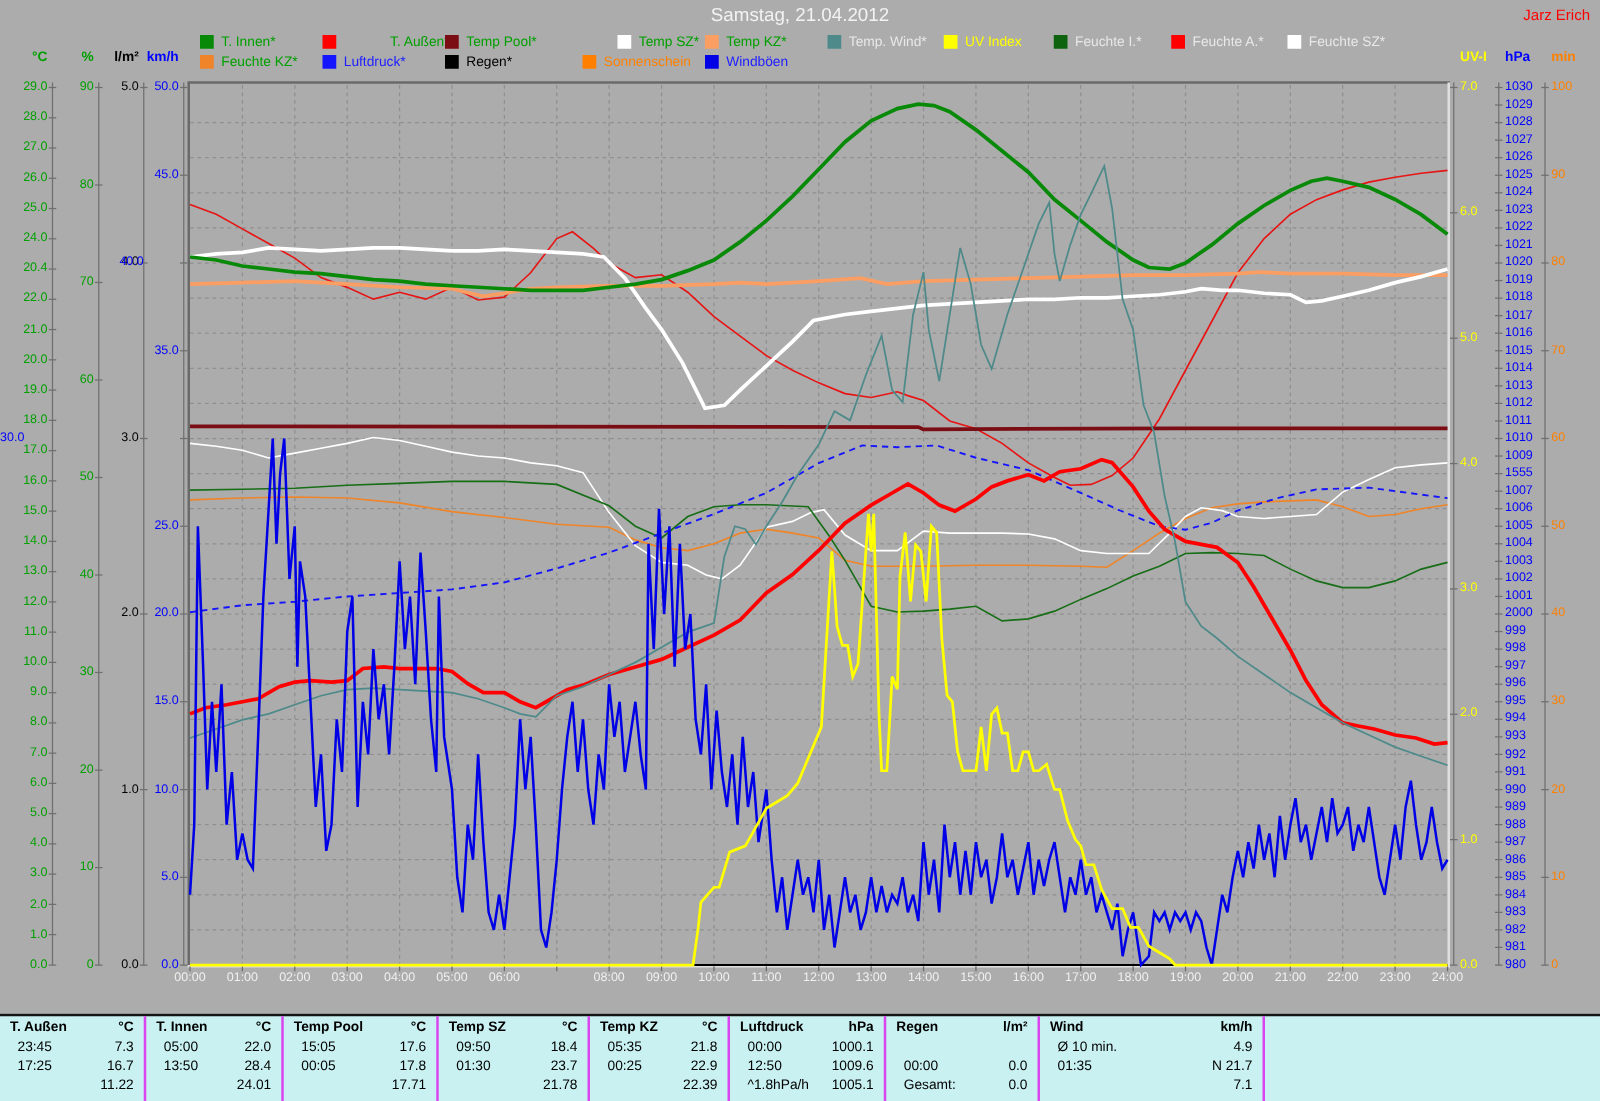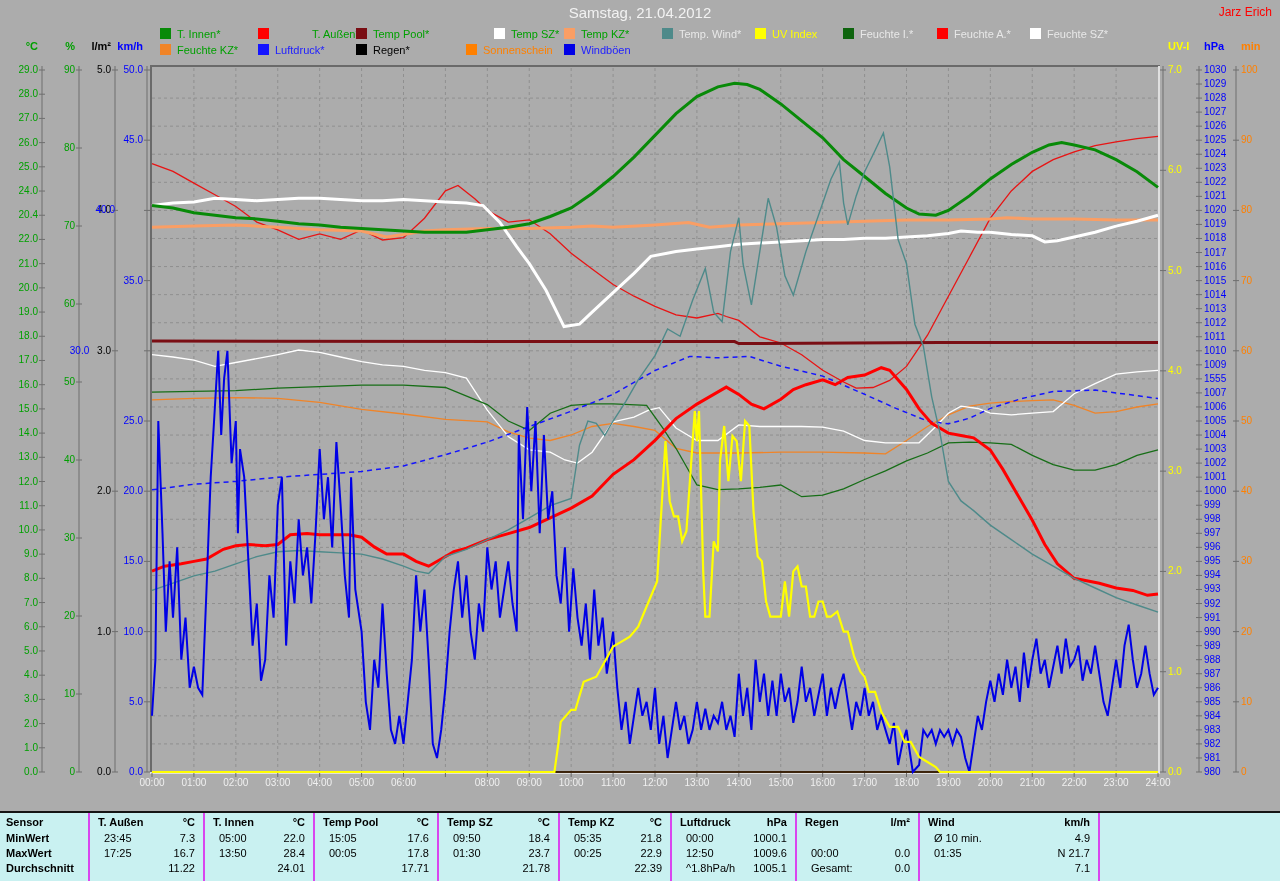--- a/index.html
+++ b/index.html
@@ -369,21 +369,21 @@
       <div class="abs axis-label" style="color: rgb(0, 0, 0); top: 64px; left: 0px; width: 111px; text-align: right;">5.0</div>
       <div class="abs axis-label" style="color: rgb(0, 0, 0); top: 204.4px; left: 0px; width: 111px; text-align: right;">4.0</div>
       <div class="abs axis-label" style="color: rgb(0, 0, 0); top: 344.8px; left: 0px; width: 111px; text-align: right;">3.0</div>
       <div class="abs axis-label" style="color: rgb(0, 0, 0); top: 485.2px; left: 0px; width: 111px; text-align: right;">2.0</div>
       <div class="abs axis-label" style="color: rgb(0, 0, 0); top: 625.6px; left: 0px; width: 111px; text-align: right;">1.0</div>
       <div class="abs axis-label" style="color: rgb(0, 0, 0); top: 766px; left: 0px; width: 111px; text-align: right;">0.0</div>
       <div class="abs axis-label" style="color: rgb(0, 0, 255); top: 64px; left: 0px; width: 143px; text-align: right;">50.0</div>
       <div class="abs axis-label" style="color: rgb(0, 0, 255); top: 134.2px; left: 0px; width: 143px; text-align: right;">45.0</div>
       <div class="abs axis-label" style="color: rgb(0, 0, 255); top: 204.4px; left: 0px; width: 115px; text-align: right;">40.0</div>
       <div class="abs axis-label" style="color: rgb(0, 0, 255); top: 274.6px; left: 0px; width: 143px; text-align: right;">35.0</div>
-      <div class="abs axis-label" style="color: rgb(0, 0, 255); top: 344.8px; left: 0px; width: 159px; text-align: center;">30.0</div>
+      <div class="abs axis-label" style="color: rgb(0, 0, 255); top: 344.8px; left: 0px; width: 159px; text-align: left;">30.0</div>
       <div class="abs axis-label" style="color: rgb(0, 0, 255); top: 415px; left: 0px; width: 143px; text-align: right;">25.0</div>
       <div class="abs axis-label" style="color: rgb(0, 0, 255); top: 485.2px; left: 0px; width: 143px; text-align: right;">20.0</div>
       <div class="abs axis-label" style="color: rgb(0, 0, 255); top: 555.4px; left: 0px; width: 143px; text-align: right;">15.0</div>
       <div class="abs axis-label" style="color: rgb(0, 0, 255); top: 625.6px; left: 0px; width: 143px; text-align: right;">10.0</div>
       <div class="abs axis-label" style="color: rgb(0, 0, 255); top: 695.8px; left: 0px; width: 143px; text-align: right;">5.0</div>
       <div class="abs axis-label" style="color: rgb(0, 0, 255); top: 766px; left: 0px; width: 143px; text-align: right;">0.0</div>
       <div class="abs axis-label" style="color: rgb(255, 255, 0); top: 64px; left: 1168px;">7.0</div>
       <div class="abs axis-label" style="color: rgb(255, 255, 0); top: 164.286px; left: 1168px;">6.0</div>
       <div class="abs axis-label" style="color: rgb(255, 255, 0); top: 264.571px; left: 1168px;">5.0</div>
       <div class="abs axis-label" style="color: rgb(255, 255, 0); top: 364.857px; left: 1168px;">4.0</div>
@@ -414,21 +414,21 @@
       <div class="abs axis-label" style="color: rgb(0, 0, 255); top: 344.8px; left: 1204px;">1010</div>
       <div class="abs axis-label" style="color: rgb(0, 0, 255); top: 358.84px; left: 1204px;">1009</div>
       <div class="abs axis-label" style="color: rgb(0, 0, 255); top: 372.88px; left: 1204px;">1555</div>
       <div class="abs axis-label" style="color: rgb(0, 0, 255); top: 386.92px; left: 1204px;">1007</div>
       <div class="abs axis-label" style="color: rgb(0, 0, 255); top: 400.96px; left: 1204px;">1006</div>
       <div class="abs axis-label" style="color: rgb(0, 0, 255); top: 415px; left: 1204px;">1005</div>
       <div class="abs axis-label" style="color: rgb(0, 0, 255); top: 429.04px; left: 1204px;">1004</div>
       <div class="abs axis-label" style="color: rgb(0, 0, 255); top: 443.08px; left: 1204px;">1003</div>
       <div class="abs axis-label" style="color: rgb(0, 0, 255); top: 457.12px; left: 1204px;">1002</div>
       <div class="abs axis-label" style="color: rgb(0, 0, 255); top: 471.16px; left: 1204px;">1001</div>
-      <div class="abs axis-label" style="color: rgb(0, 0, 255); top: 485.2px; left: 1204px;">1000</div>
+      <div class="abs axis-label" style="color: rgb(0, 0, 255); top: 485.2px; left: 1204px;">2000</div>
       <div class="abs axis-label" style="color: rgb(0, 0, 255); top: 499.24px; left: 1204px;">999</div>
       <div class="abs axis-label" style="color: rgb(0, 0, 255); top: 513.28px; left: 1204px;">998</div>
       <div class="abs axis-label" style="color: rgb(0, 0, 255); top: 527.32px; left: 1204px;">997</div>
       <div class="abs axis-label" style="color: rgb(0, 0, 255); top: 541.36px; left: 1204px;">996</div>
       <div class="abs axis-label" style="color: rgb(0, 0, 255); top: 555.4px; left: 1204px;">995</div>
       <div class="abs axis-label" style="color: rgb(0, 0, 255); top: 569.44px; left: 1204px;">994</div>
       <div class="abs axis-label" style="color: rgb(0, 0, 255); top: 583.48px; left: 1204px;">993</div>
       <div class="abs axis-label" style="color: rgb(0, 0, 255); top: 597.52px; left: 1204px;">992</div>
       <div class="abs axis-label" style="color: rgb(0, 0, 255); top: 611.56px; left: 1204px;">991</div>
       <div class="abs axis-label" style="color: rgb(0, 0, 255); top: 625.6px; left: 1204px;">990</div>
@@ -475,26 +475,20 @@
       <div class="abs xlabel" style="top: 777px; left: 842.583px;">17:00</div>
       <div class="abs xlabel" style="top: 777px; left: 884.5px;">18:00</div>
       <div class="abs xlabel" style="top: 777px; left: 926.417px;">19:00</div>
       <div class="abs xlabel" style="top: 777px; left: 968.333px;">20:00</div>
       <div class="abs xlabel" style="top: 777px; left: 1010.25px;">21:00</div>
       <div class="abs xlabel" style="top: 777px; left: 1052.17px;">22:00</div>
       <div class="abs xlabel" style="top: 777px; left: 1094.08px;">23:00</div>
       <div class="abs xlabel" style="top: 777px; left: 1136px;">24:00</div>
     </div>
   <div id="stats" class="abs">
-      <div class="stat-col" style="width: 88px;">
-        <div class="stat-cell bold" style="top: 2px; left: 6px;">Sensor</div>
-        <div class="stat-cell bold" style="top: 18px; left: 6px;">MinWert</div>
-        <div class="stat-cell bold" style="top: 33px; left: 6px;">MaxWert</div>
-        <div class="stat-cell bold" style="top: 48px; left: 6px;">Durchschnitt</div>
-      </div>
       <div class="stat-col" style="width: 115px;">
         <div class="stat-cell bold" style="top: 2px; left: 8px;">T. Außen</div>
         <div class="stat-cell bold" style="top: 2px; right: 8px;">°C</div>
         <div class="stat-cell" style="top: 18px; left: 14px;">23:45</div>
         <div class="stat-cell" style="top: 18px; right: 8px; text-align: right;">7.3</div>
         <div class="stat-cell" style="top: 33px; left: 14px;">17:25</div>
         <div class="stat-cell" style="top: 33px; right: 8px;">16.7</div>
         <div class="stat-cell" style="top: 48px; right: 8px;">11.22</div>
       </div>
       <div class="stat-col" style="width: 110px;">

